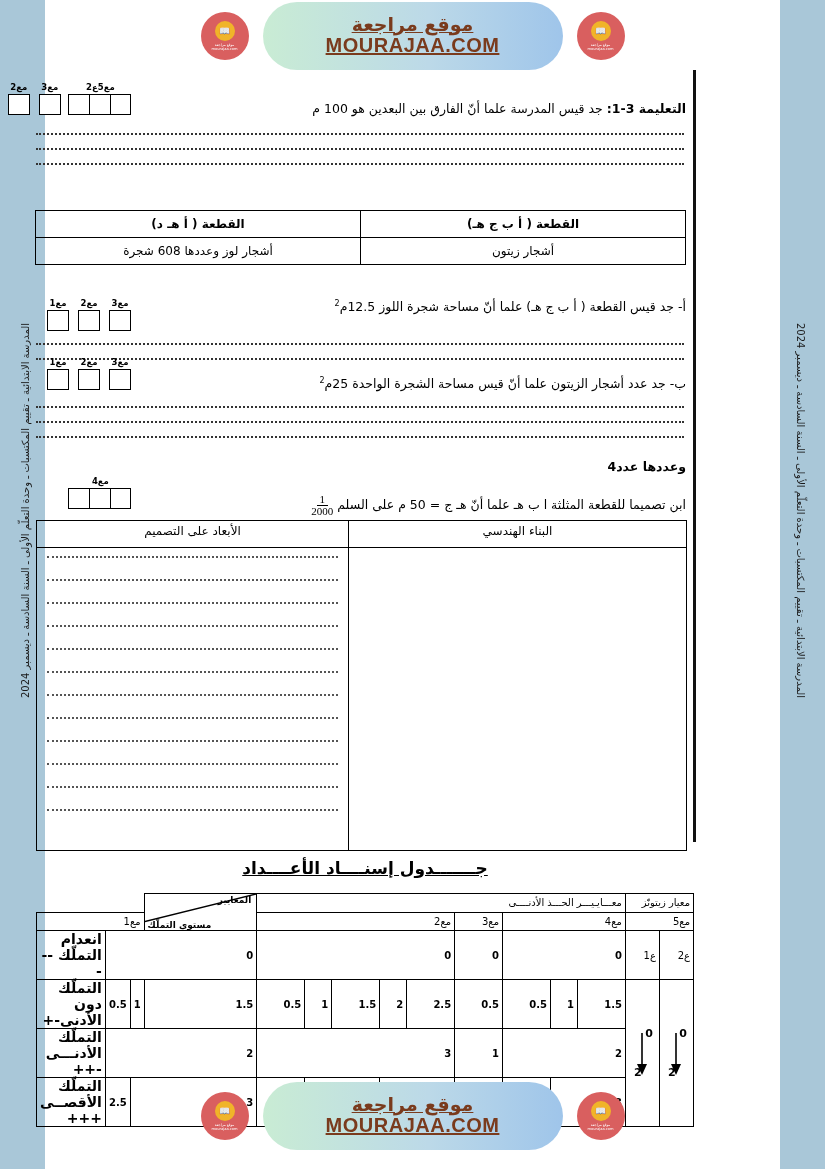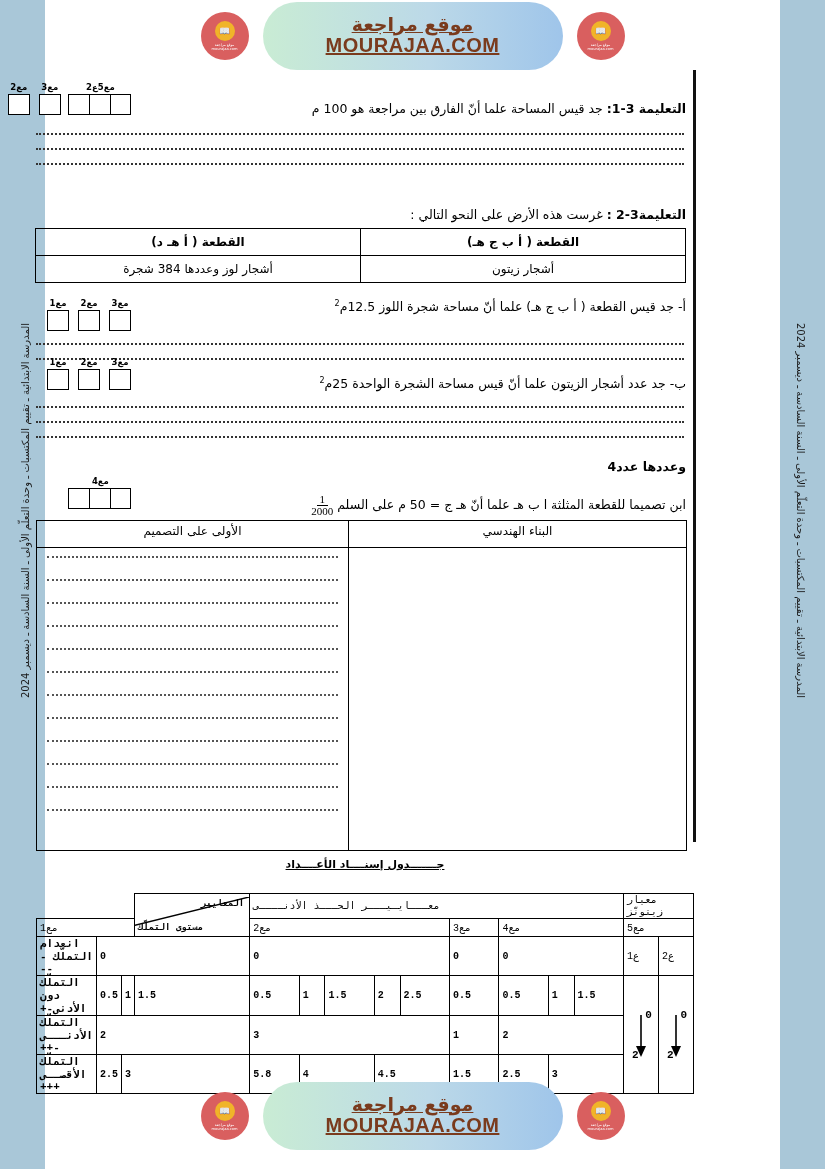--- a/index.html
+++ b/index.html
@@ -107,29 +107,29 @@
     font-family:"DejaVu Sans", sans-serif;font-size:12px;
   }
   table.design td{border:1px solid #000;vertical-align:top;}
   table.design td.hd{text-align:center;font-weight:normal;padding:3px;height:20px;}
   .lines-cell{padding:8px 10px 6px 10px;}
   .line{border-bottom:2px dotted #555;height:0;margin-bottom:21px;}
 
   
   .grade-title{
     text-align:center;font-family:"DejaVu Sans", sans-serif;
-    font-size:11px;font-weight:bold;text-decoration:underline;color:#000;
+    font-size:17px;font-weight:bold;text-decoration:underline;color:#000;
     letter-spacing:1px;
   }
   table.grade{
     border-collapse:collapse;width:658px;
     font-family:"DejaVu Sans", sans-serif;font-size:10px;color:#000;
   }
-  table.grade td{border:1.3px solid #000;text-align:left;height:17px;padding:0 3px;font-family:Liberation Mono, monospace;}
-  td.lbl{text-align:right;font-size:11px;padding-right:4px;font-weight:bold;}
+  table.grade td{border:1.3px solid #000;text-align:right;height:17px;padding:0 3px;}
+  td.lbl{text-align:right;font-size:14px;padding-right:4px;font-weight:bold;}
   td.numr{text-align:left;padding-left:4px;font-weight:bold;}
   td.numc{text-align:center;font-weight:bold;}
   .diag{
     position:relative;height:36px;overflow:hidden;
   }
   .diag .t1{position:absolute;top:1px;right:5px;font-size:9px;font-weight:bold;}
   .diag .t2{position:absolute;bottom:0px;left:3px;font-size:9px;font-weight:bold;}
   .diag svg{position:absolute;inset:0;}
   .arrowcell{position:relative;height:52px;}
   .arrowcell .zero{position:absolute;top:0px;right:6px;font-weight:bold;font-size:11px;}
@@ -182,44 +182,40 @@
         <span class="cbox"></span>
       </div>
       <div class="cbwrap">
         <span class="cblabel">مع2</span>
         <span class="cbox"></span>
       </div>
 
     </div>
     <div class="inst" style="position:absolute;right:0;top:18px;">
       <b>التعليمة 3-1:</b>
-      <span>جد قيس المساحة علما أنّ الفارق بين مراجعة هو 100 م</span>
+      <span>جد قيس المدرسة علما أنّ الفارق بين البعدين هو 100 م</span>
     </div>
   </div>
 
   <div style="position:absolute;left:36px;top:120px;width:648px;">
     <div class="dots"></div>
     <div class="dots"></div>
     <div class="dots"></div>
   </div>
 
   <div style="position:absolute;left:36px;top:206px;width:650px;">
-    <div class="inst" style="text-align:right;">
-      <b>التعليمة3-2 :</b>
-      <span>غرست هذه الأرض على النحو التالي :</span>
-    </div>
     <table class="plots">
       <tbody>
           <tr class="head">
         <td style="width:50%">القطعة ( أ ب ج هـ)</td>
         <td style="width:50%">القطعة ( أ هـ د)</td>
       </tr>
       <tr>
         <td>أشجار زيتون</td>
-        <td>أشجار لوز وعددها 384 شجرة</td>
+        <td>أشجار لوز وعددها 608 شجرة</td>
       </tr>
     </tbody>
       </table>
   </div>
 
   <div style="position:absolute;left:36px;top:298px;width:650px;">
     <div class="cbgroup" style="right:555px;top:0px;">
       <div class="cbwrap">
         <span class="cblabel">مع3</span>
         <span class="cbox"></span>
@@ -290,21 +286,21 @@
         <span>2000</span>
       </span>
     </div>
   </div>
 
   <div style="position:absolute;left:36px;top:520px;width:651px;">
     <table class="design">
       <tbody>
           <tr>
         <td class="hd" style="width:52%">البناء الهندسي</td>
-        <td class="hd" style="width:48%">الأولى على التصميم</td>
+        <td class="hd" style="width:48%">الأبعاد على التصميم</td>
       </tr>
       <tr>
         <td style="height:300px"></td>
         <td class="lines-cell">
           <div class="line"></div>
           <div class="line"></div>
           <div class="line"></div>
           <div class="line"></div>
           <div class="line"></div>
           <div class="line"></div>

